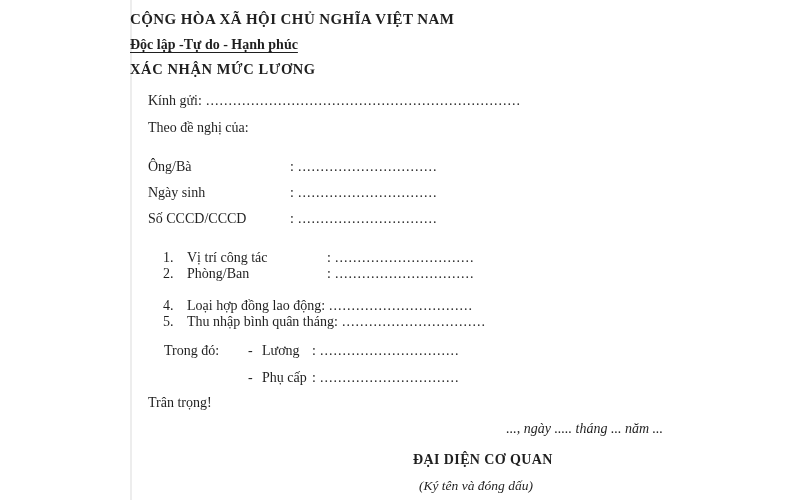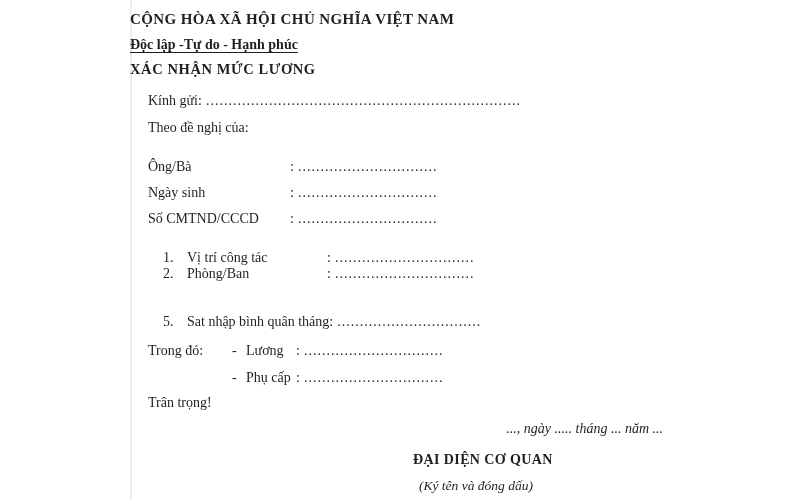--- a/index.html
+++ b/index.html
@@ -19,21 +19,21 @@
   .motto { top:37px; font-size:14px; font-weight:bold; text-decoration:underline; text-underline-offset:3px; }
   .doc-title { top:61px; font-size:14.5px; font-weight:bold; letter-spacing:0.6px; }
   .body-line { left:148px; font-size:14px; }
   .lbl { display:inline-block; }
   .w142 { width:142px;margin-top:12px; }
   .dots { letter-spacing:1px; color:#2a2a2a; }
   .sep { margin-right:4px; }
   .list-line { left:163px; font-size:14px; line-height:16px; }
   .num { display:inline-block; width:24px; }
   .w140 { width:140px; }
-  .trongdo-lbl { display:inline-block; width:84px; }
+  .trongdo-lbl { display:inline-block; width:84px;margin-left:16px; }
   .dash { display:inline-block; width:14px; }
   .sub-lbl { display:inline-block; width:50px; }
   .date-line { right:137px; text-align:right; font-style:italic; font-size:14px; }
   .rep-title { left:413px; font-size:14px; font-weight:bold; letter-spacing:0.4px; }
   .sign-note { left:419px; font-size:13.5px; font-style:italic; }
 </style>
 </head>
 <body>
 
 <div class="page">
@@ -49,32 +49,35 @@
 
   <div class="abs body-line" style="top:120px">Theo đề nghị của:</div>
 
   <div class="abs body-line" style="top:147px">
     <span class="lbl w142">Ông/Bà</span><span class="sep">:</span><span class="dots">...............................</span>
   </div>
   <div class="abs body-line" style="top:173px">
     <span class="lbl w142">Ngày sinh</span><span class="sep">:</span><span class="dots">...............................</span>
   </div>
   <div class="abs body-line" style="top:199px">
-    <span class="lbl w142">Số CMTND/CCCD</span><span class="sep">:</span><span class="dots">...............................</span>
+    <span class="lbl w142">Số CCCD/CCCD</span><span class="sep">:</span><span class="dots">...............................</span>
   </div>
 
 
   <div class="abs list-line" style="top:250px">
     <span class="num">1.</span><span class="lbl w140">Vị trí công tác</span><span class="sep">:</span><span class="dots">...............................</span>
   </div>
   <div class="abs list-line" style="top:266px">
     <span class="num">2.</span><span class="lbl w140">Phòng/Ban</span><span class="sep">:</span><span class="dots">...............................</span>
   </div>
+  <div class="abs list-line" style="top:298px">
+    <span class="num">4.</span><span class="sep">Loại hợp đồng lao động:</span><span class="dots">................................</span>
+  </div>
   <div class="abs list-line" style="top:314px">
-    <span class="num">5.</span><span class="sep">Sat nhập bình quân tháng:</span><span class="dots">................................</span>
+    <span class="num">5.</span><span class="sep">Thu nhập bình quân tháng:</span><span class="dots">................................</span>
   </div>
 
   <div class="abs body-line" style="top:343px">
     <span class="trongdo-lbl">Trong đó:</span><span class="dash">-</span><span class="sub-lbl">Lương</span><span class="sep">:</span><span class="dots">...............................</span>
   </div>
   <div class="abs body-line" style="top:370px">
     <span class="trongdo-lbl"></span><span class="dash">-</span><span class="sub-lbl">Phụ cấp</span><span class="sep">:</span><span class="dots">...............................</span>
   </div>
 
   <div class="abs body-line" style="top:395px">Trân trọng!</div>

